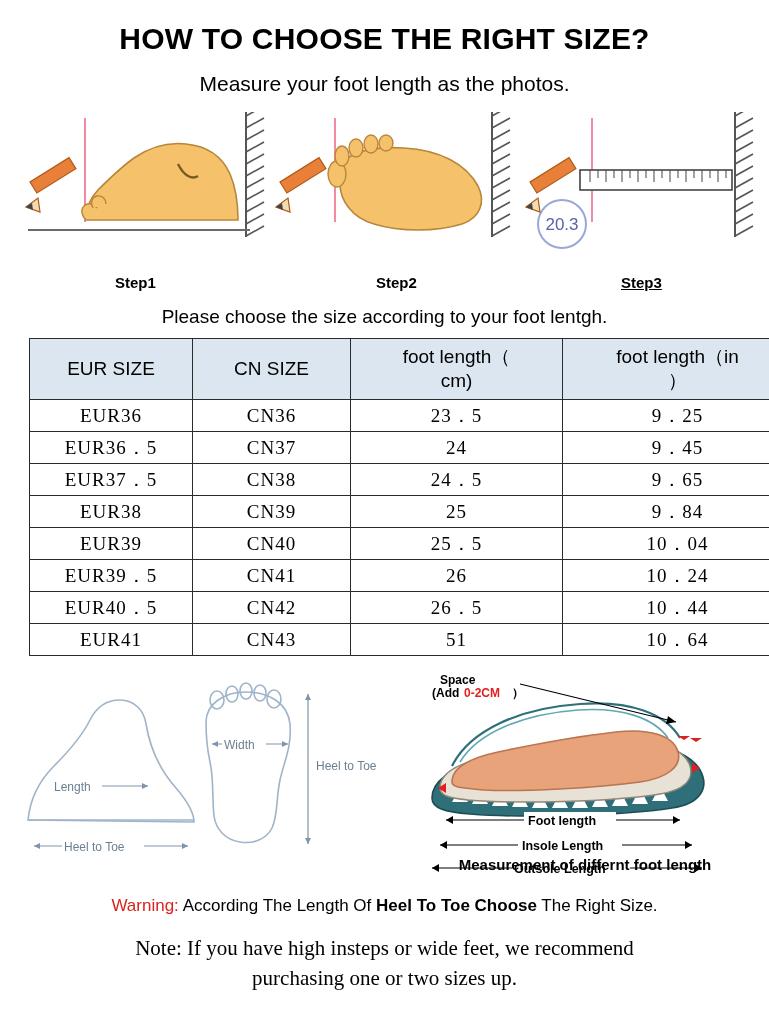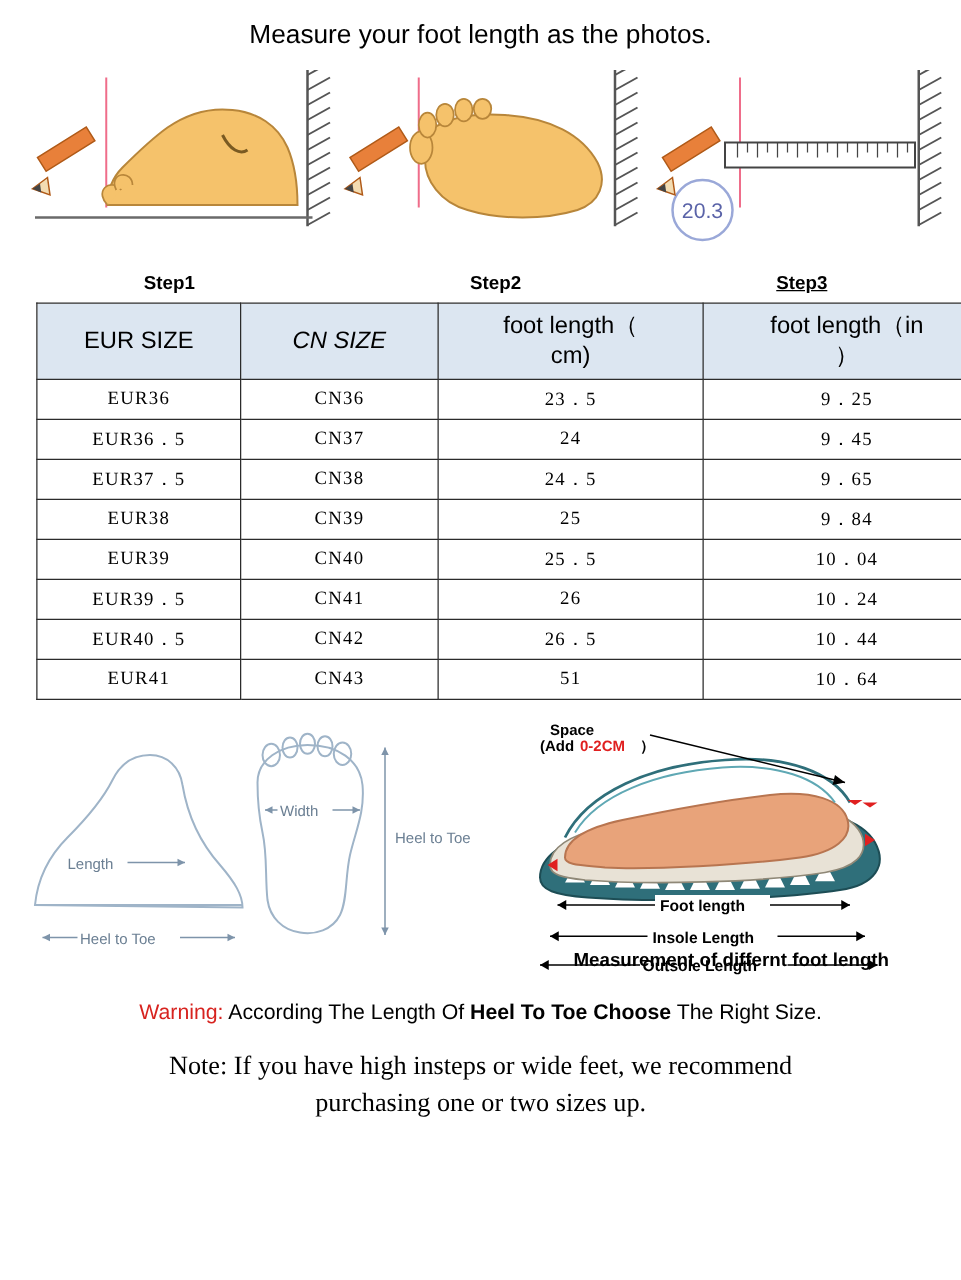--- a/index.html
+++ b/index.html
@@ -91,27 +91,27 @@
   }
   table.size-table thead th {
     background: #dce6f1;
     font-size: 19px;
     height: 56px;
     line-height: 24px;
     padding: 2px 6px;
     font-family: "Liberation Sans", sans-serif;
   }
   table.size-table tbody td {
-    font-size: 15px;
+    font-size: 19px;
     height: 31px;
     padding: 0;
     letter-spacing: 1px;
   }
   .col-eur { width: 150px; }
-  .col-cn  { width: 145px; font-style: italic; }
+  .col-cn  { width: 145px; }
   .col-cm  { width: 199px; }
   .col-in  { width: 217px; }
 
   
   .diagram-band {
     margin-top: 14px;
     width: 769px;
     height: 212px;
     position: relative;
     background: #fff;
@@ -146,20 +146,21 @@
     line-height: 30px;
     padding: 0 26px;
   }
   .note .note-line2 { display: block; font-family: Liberation Serif, serif; }
 </style>
 </head>
 <body>
 
 <div class="page">
 
+  <h1 class="title">HOW TO CHOOSE THE RIGHT SIZE?</h1>
   <p class="subtitle">Measure your foot length as the photos.</p>
 
   <div class="steps-band">
     <svg width="769" height="160" viewBox="0 0 769 160" xmlns="http://www.w3.org/2000/svg">
       <rect x="0" y="0" width="769" height="160" fill="#ffffff"></rect>
 
       <g>
 
         <line x1="246" y1="0" x2="246" y2="125" stroke="#555" stroke-width="2"></line>
         <g stroke="#555" stroke-width="1.6">
@@ -280,20 +281,21 @@
       </g>
     </svg>
   </div>
 
   <div class="steps-labels">
     <span class="step-label s1">Step1</span>
     <span class="step-label s2">Step2</span>
     <span class="step-label s3">Step3</span>
   </div>
 
+  <p class="choose-line">Please choose the size according to your foot lentgh.</p>
 
   <div class="table-wrap">
     <table class="size-table">
       <thead>
         <tr>
           <th class="col-eur">
             <span>EUR SIZE</span>
           </th>
           <th class="col-cn">
             <span>CN SIZE</span>

